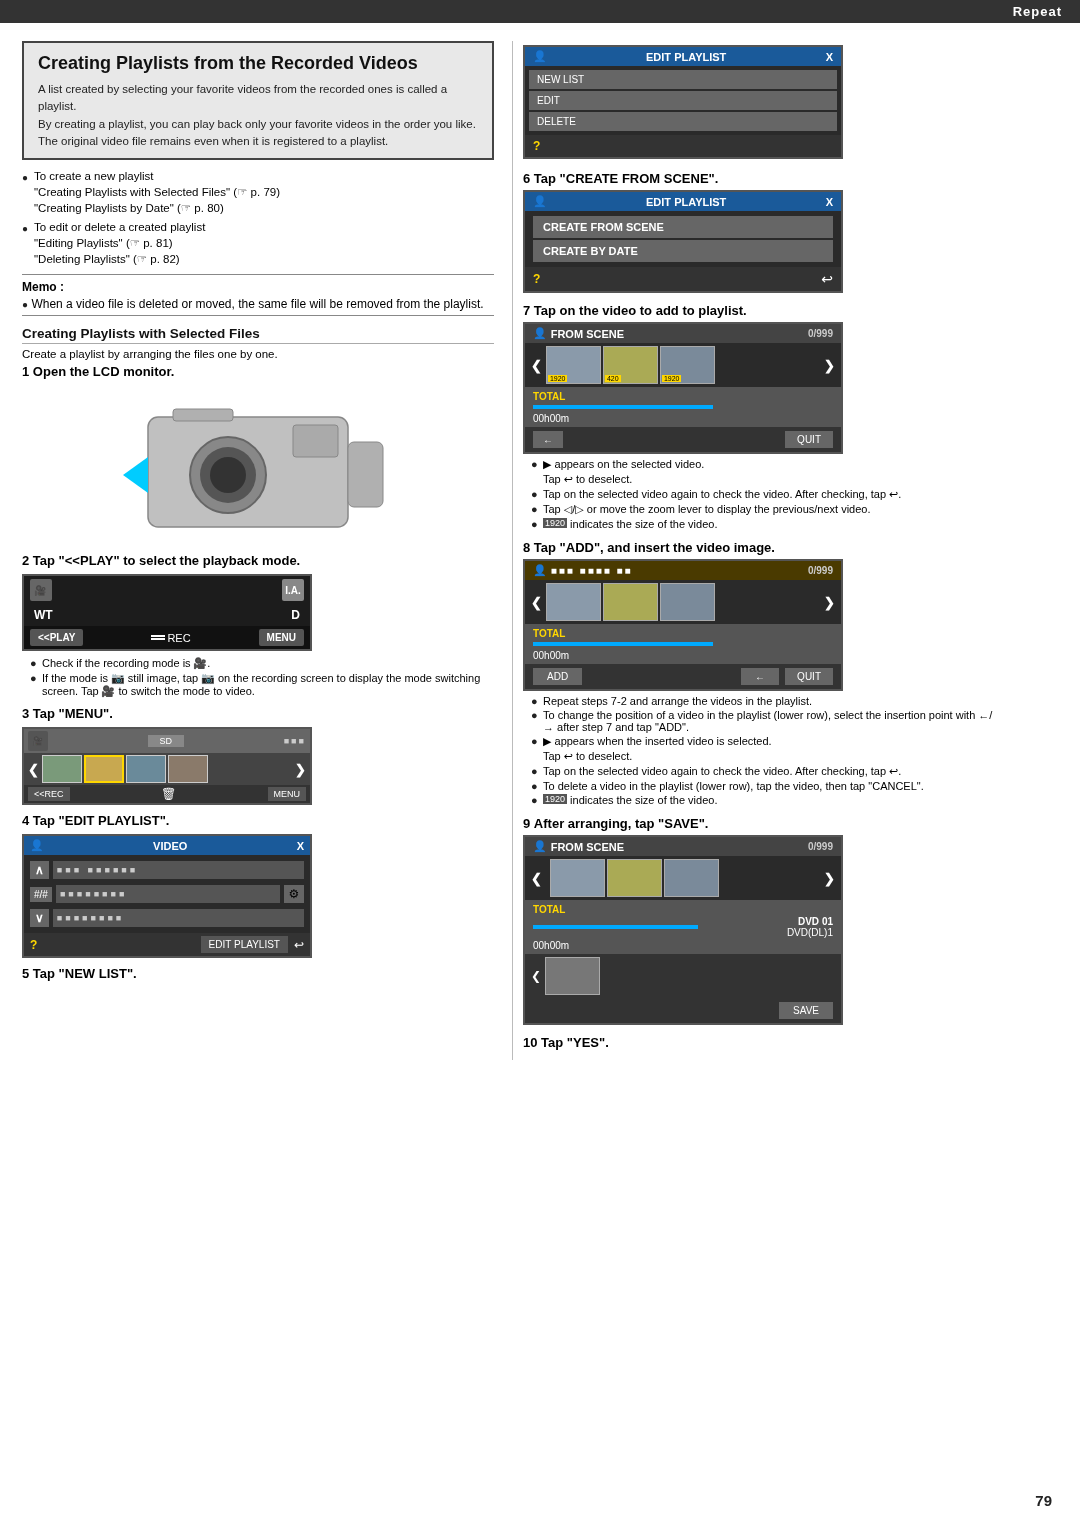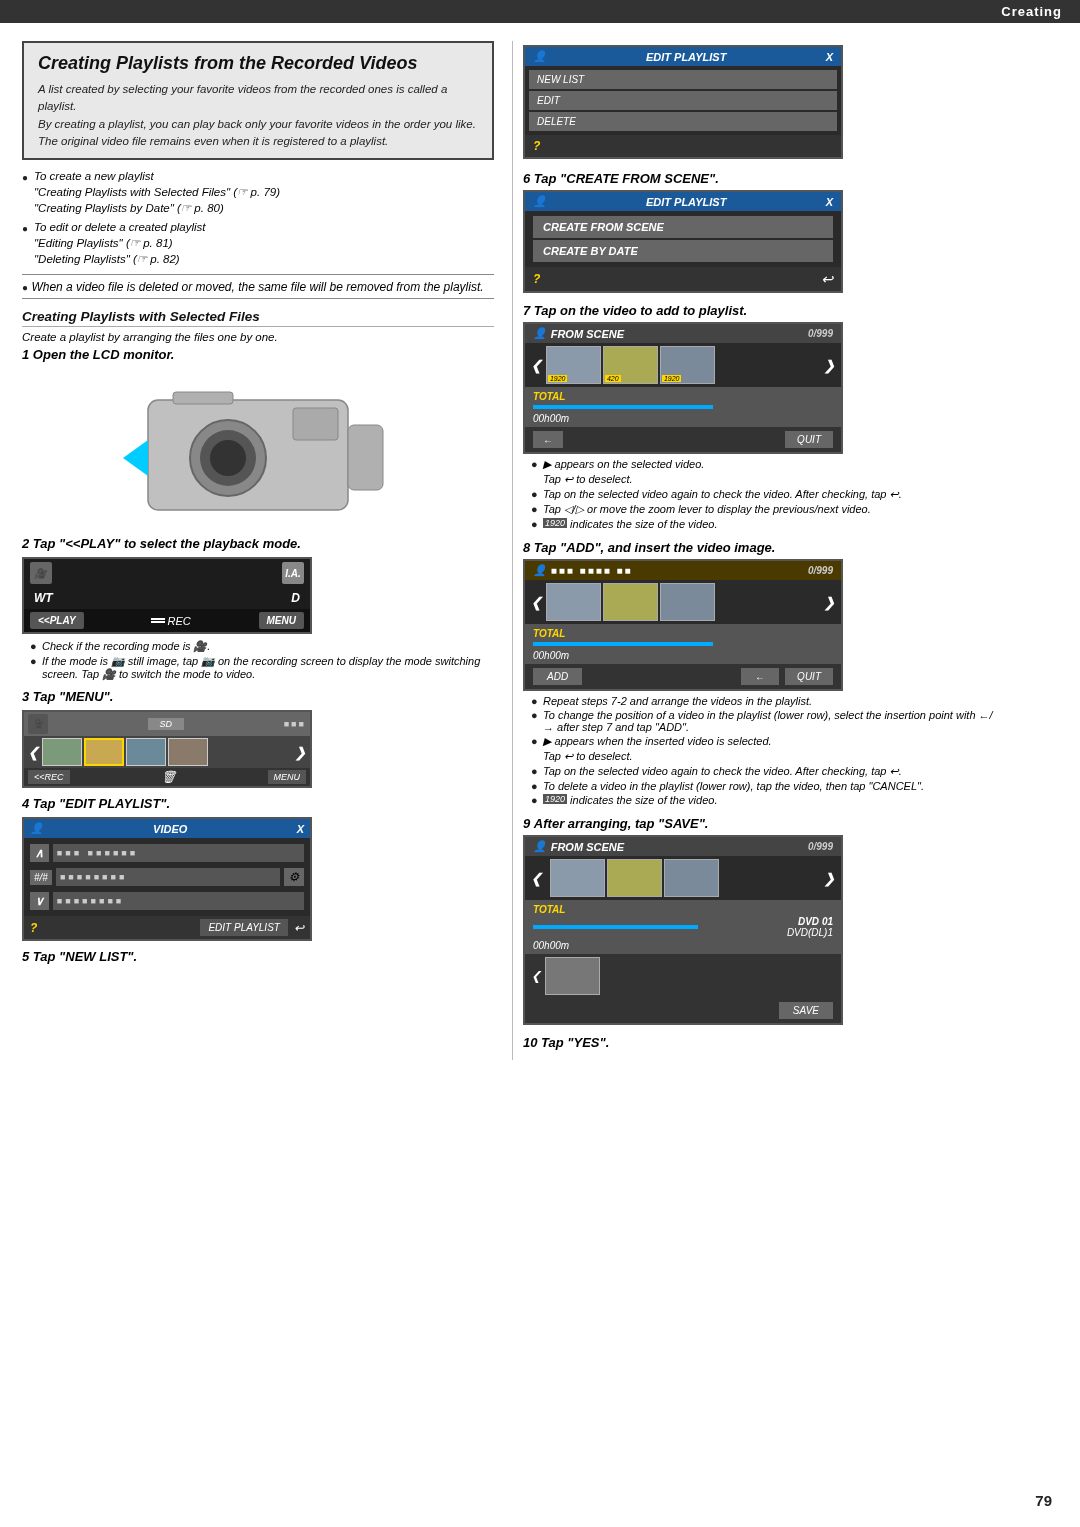--- a/index.html
+++ b/index.html
@@ -31,21 +31,20 @@
       font-size: 15px;
       font-weight: bold;
       color: #222;
     }
 
     
     .content {
       display: flex;
       gap: 0;
       padding: 18px 22px 40px 22px;
-      font-style: italic;
     }
     .left-col {
       width: 490px;
       padding-right: 18px;
     }
     .right-col {
       width: 490px;
       padding-left: 10px;
       border-left: 1px solid #bbb;
     }
@@ -339,21 +338,21 @@
     .ep2-opt { background: #666; color: #fff; font-size: 10px; padding: 4px 8px; }
     .ep2-footer { display: flex; justify-content: space-between; padding: 4px 8px; background: #333; }
 
     .right-step { margin-bottom: 10px; }
     .right-step-num { font-weight: bold; font-size: 13px; margin-bottom: 2px; }
   </style>
 </head>
 <body>
 
 <div class="top-bar">
-  <span>Creating</span>
+  <span>Repeat</span>
 </div>
 
 <div class="content">
 
   <div class="left-col">
 
     <div class="title-box">
       <h1>Creating Playlists from the Recorded Videos</h1>
       <p>A list created by selecting your favorite videos from the recorded ones is called a playlist.</p>
       <p>By creating a playlist, you can play back only your favorite videos in the order you like.</p>
@@ -383,20 +382,21 @@
           <span class="bullet-dot">&nbsp;</span>
           <span>"Editing Playlists" (☞ p. 81)</span>
         </div>
       <div class="bullet-item">
           <span class="bullet-dot">&nbsp;</span>
           <span>"Deleting Playlists" (☞ p. 82)</span>
         </div>
     </div>
 
     <div class="memo-box">
+      <div class="memo-title">Memo :</div>
       <div class="bullet-item">
         <span class="bullet-dot">●</span>
         <span>When a video file is deleted or moved, the same file will be removed from the playlist.</span>
       </div>
     </div>
 
     <div class="section-heading">Creating Playlists with Selected Files</div>
     <p class="step-text">Create a playlist by arranging the files one by one.</p>
 
     <div class="step">

